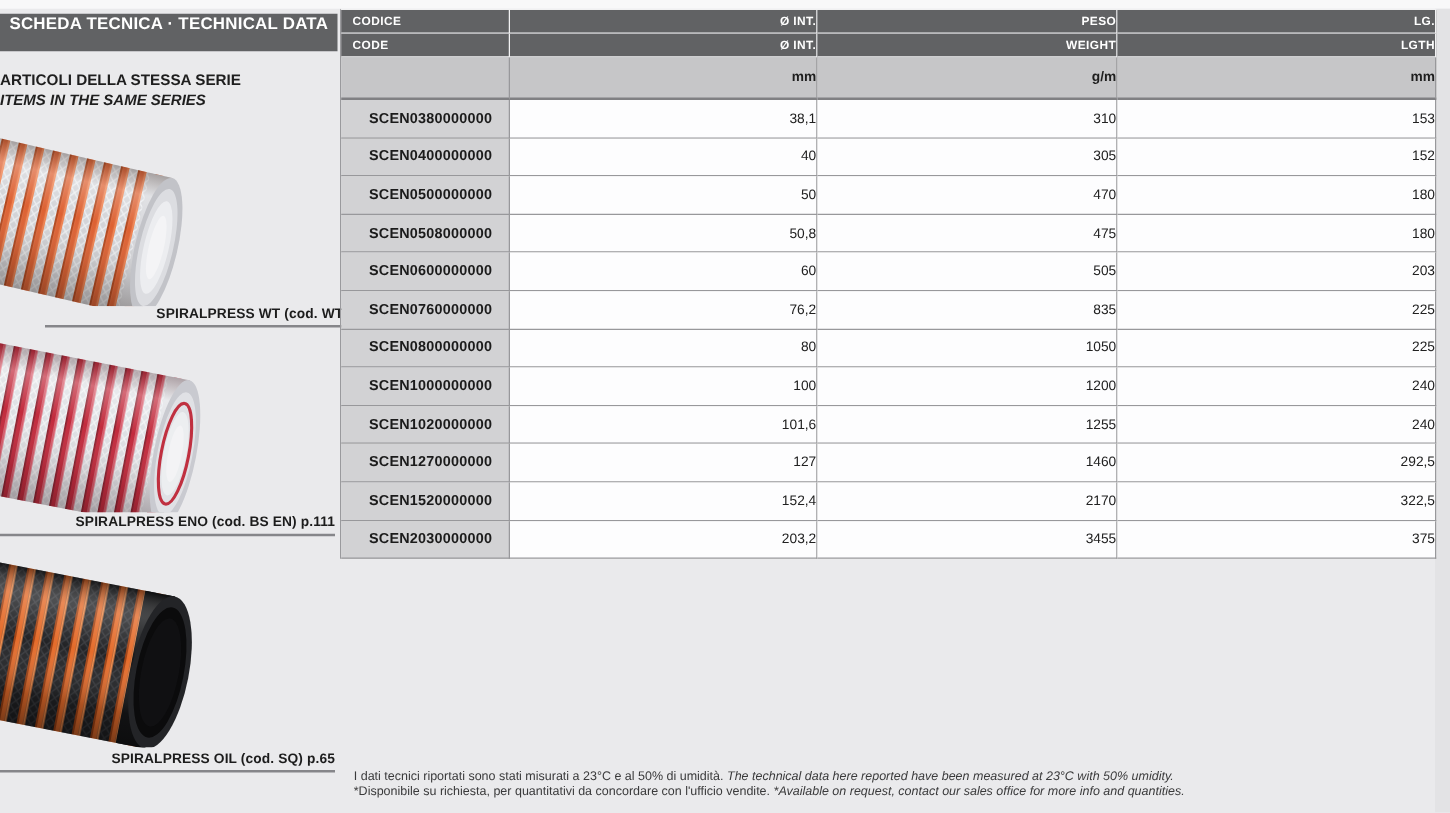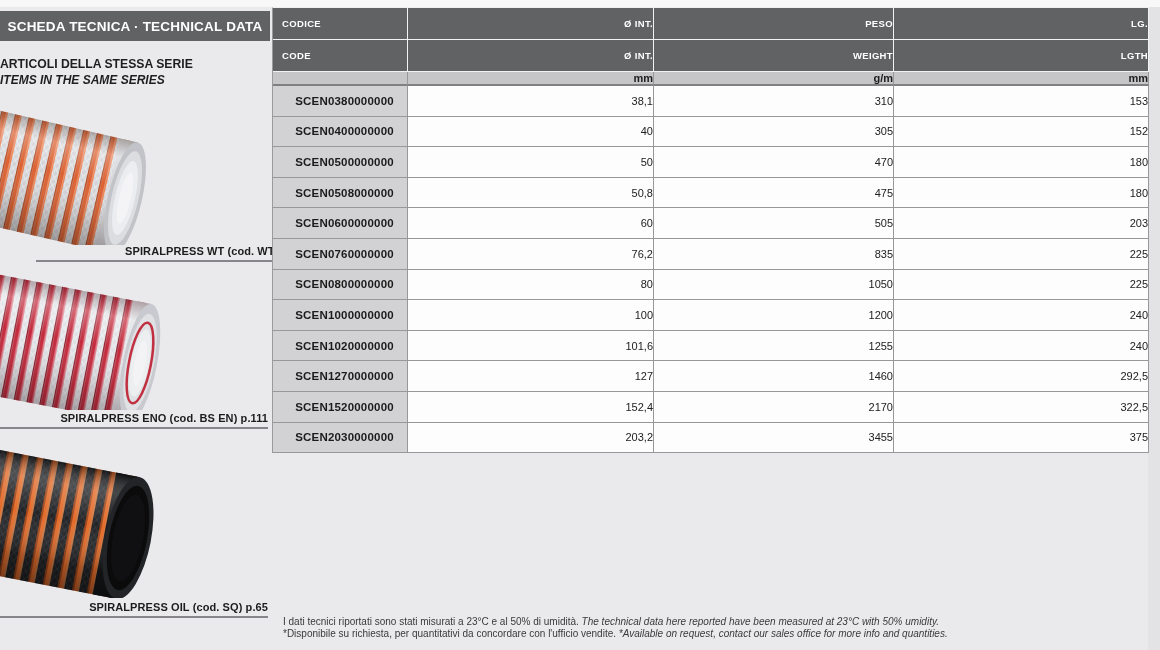--- a/index.html
+++ b/index.html
@@ -11,21 +11,21 @@
     overflow:hidden;
     color:#212121;
   }
   .top-strip { position:absolute; top:0; left:0; right:0; height:7px; background:#f8f8f9; }
   .right-strip { position:absolute; top:7px; right:0; width:12px; bottom:0; background:#e3e3e5; }
 
   
   .title-bar {
     position:absolute; left:0; top:11px; width:270px; height:30px;
     background:#616264; color:#fff;
-    display:flex; align-items:center; justify-content:center;
+    display:flex; justify-content:center;
     font-weight:bold; font-size:13.5px; letter-spacing:.2px;
   }
   .series { position:absolute; left:0; top:56px; width:262px; line-height:16px; }
   .series-it { font-weight:bold; font-size:12.2px; color:#1e1e1e; }
   .series-en { font-weight:bold; font-style:italic; font-size:12px; color:#1e1e1e; }
 
   .hose { position:absolute; left:0; overflow:hidden; }
   .hose1 { top:95px;  width:272px; height:150px; }
   .hose2 { top:262px; width:272px; height:148px; }
   .hose3 { top:430px; width:272px; height:168px; }
@@ -45,25 +45,25 @@
     border-left:1px solid #9a9a9d; border-top:1px solid #f0f0f1;
   }
   .data-table th, .data-table td {
     border-right:1px solid #98989b; border-bottom:1px solid #98989b;
     text-align:right; vertical-align:middle; padding:0;
     font-size:11px; color:#212121;
   }
   tr.dark th {
     background:#616264; color:#fff;
     font-size:9.5px; font-weight:bold; letter-spacing:.35px;
-    height:32px; border-right:1px solid #f2f2f3; border-bottom:1px solid #f2f2f3;
+    height:19px; border-right:1px solid #f2f2f3; border-bottom:1px solid #f2f2f3;
   }
   tr.dark th.left { text-align:left; padding-left:9px; }
   tr.units th {
-    background:#c6c6c8; height:14px;
+    background:#c6c6c8; height:34px;
     font-size:11px; font-weight:bold; color:#1e1e1e;
     border-bottom:2px solid #808083;
   }
   tbody td { background:#fdfdfe; height:30.6px; }
   tbody td.code {
     background:#d2d2d4; font-weight:bold; text-align:center;
     padding-left:9px; font-size:11.5px; letter-spacing:.2px; color:#1b1b1b;
   }
 
   

